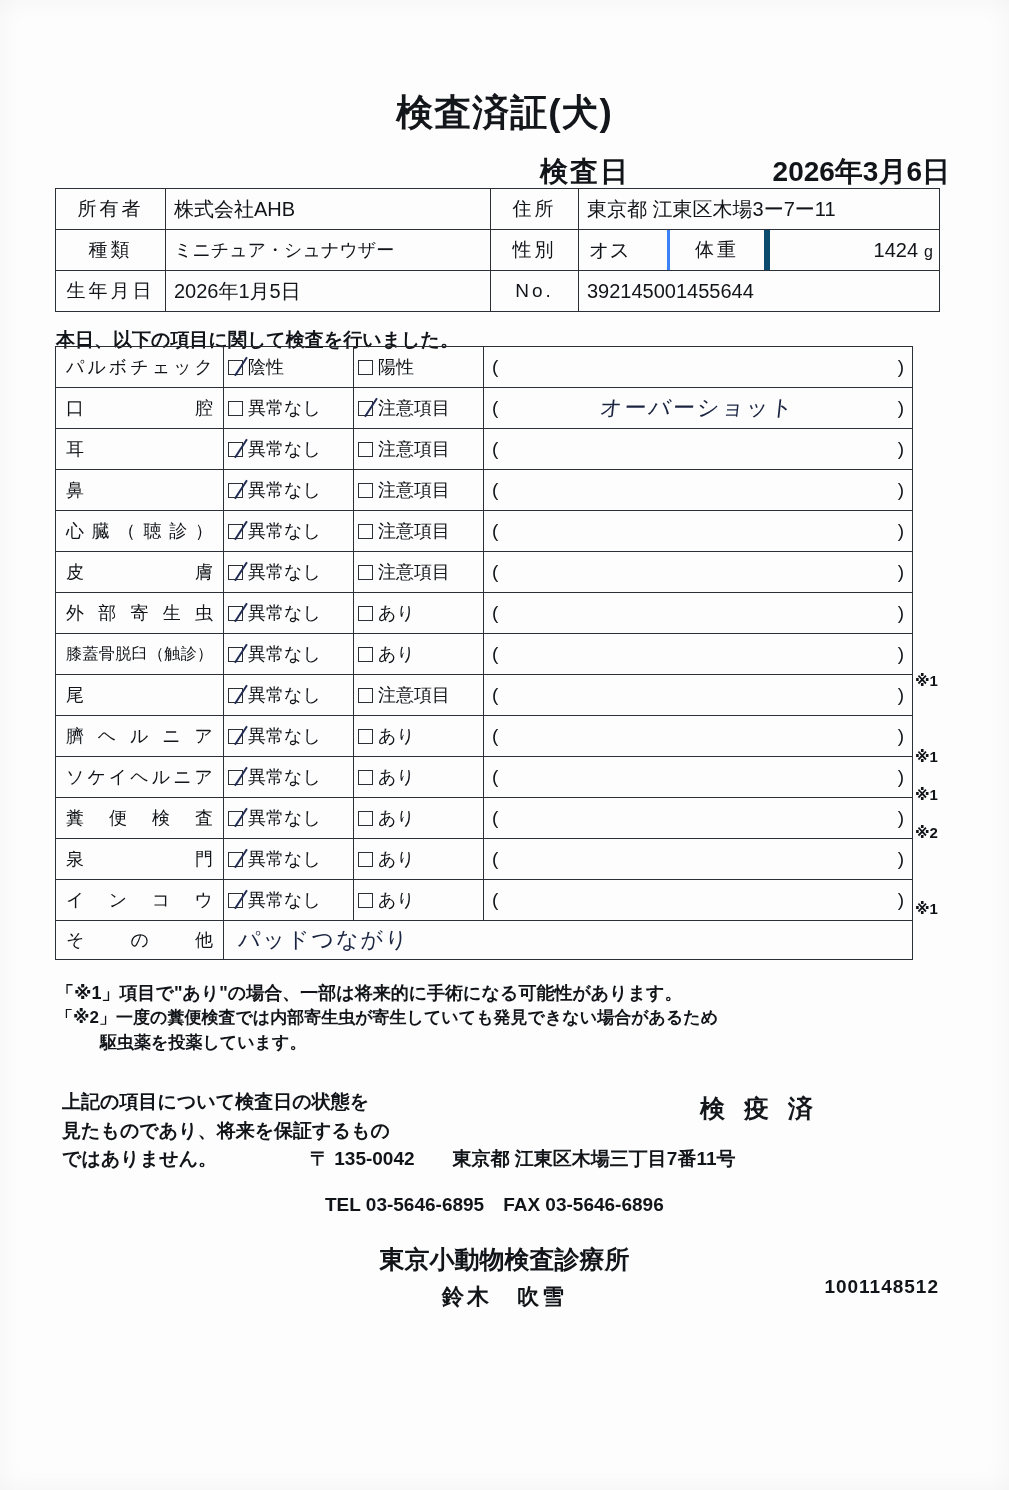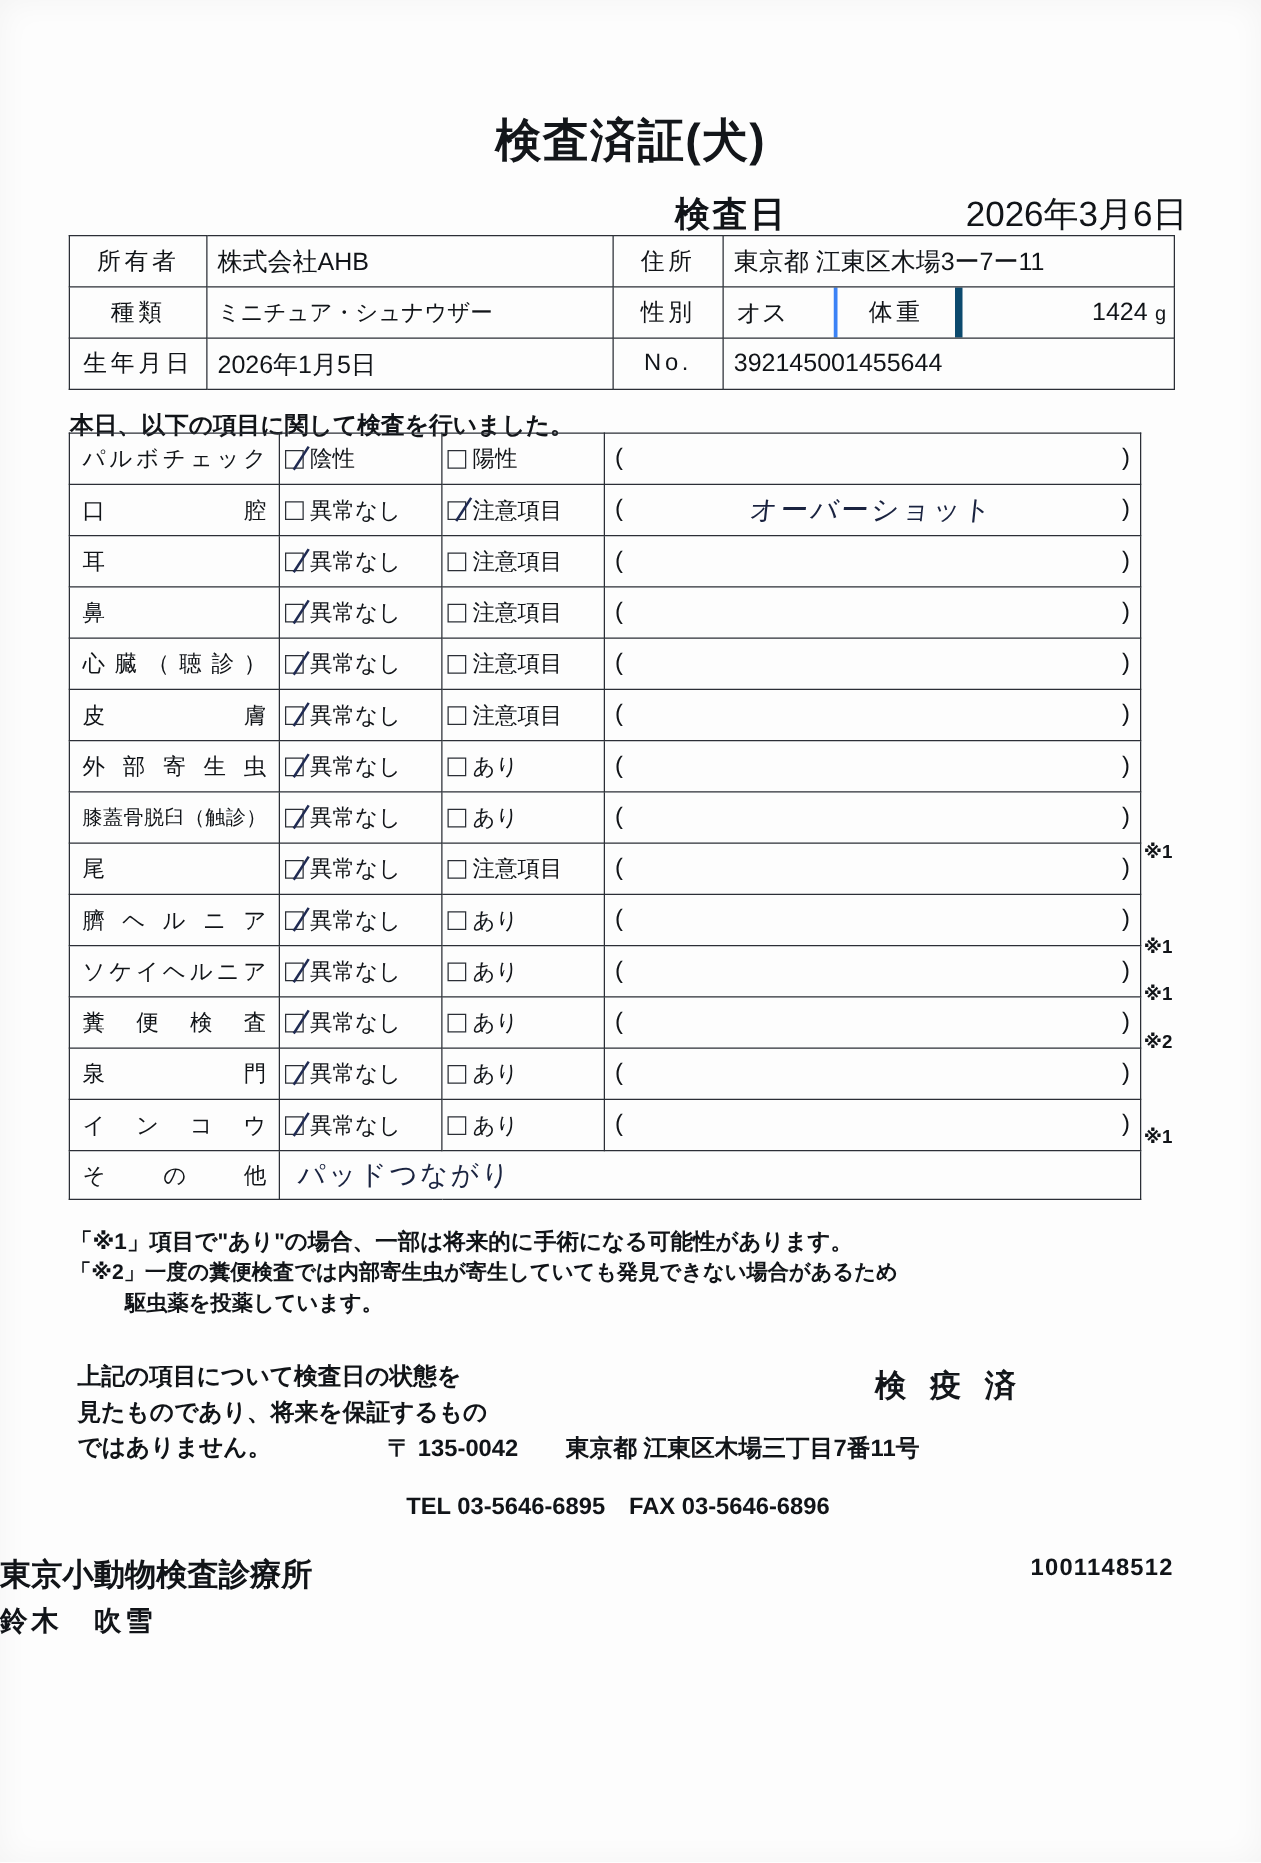--- a/index.html
+++ b/index.html
@@ -45,21 +45,21 @@
     top: 153px;
     left: 540px;
     width: 410px;
     display: flex;
     justify-content: space-between;
     align-items: baseline;
     font-size: 28px;
     font-weight: bold;
   }
   .exam-date-row .lbl { letter-spacing: 2px; }
-  .exam-date-row .val { font-weight: normal; }
+  .exam-date-row .val { font-weight: bold; }
 
   
   .owner-table {
     position: absolute;
     top: 188px;
     left: 55px;
     width: 884px;
     border-collapse: collapse;
     table-layout: fixed;
   }
@@ -211,33 +211,33 @@
     left: 325px;
     font-size: 19px;
     font-weight: bold;
     white-space: nowrap;
   }
   .clinic {
     position: absolute;
     top: 1243px;
     left: 0;
     width: 100%;
-    text-align: left;
+    text-align: center;
     font-size: 25px;
     font-weight: bold;
   }
   .clinic .sub {
     display: block;
     font-size: 22px;
     margin-top: 6px;
     letter-spacing: 3px;
   }
   .serial {
     position: absolute;
-    top: 1244px;
+    top: 1276px;
     right: 70px;
     font-size: 19px;
     font-weight: bold;
     letter-spacing: 1px;
     margin-left: 43px;
   }
 </style>
 </head>
 <body>
 

